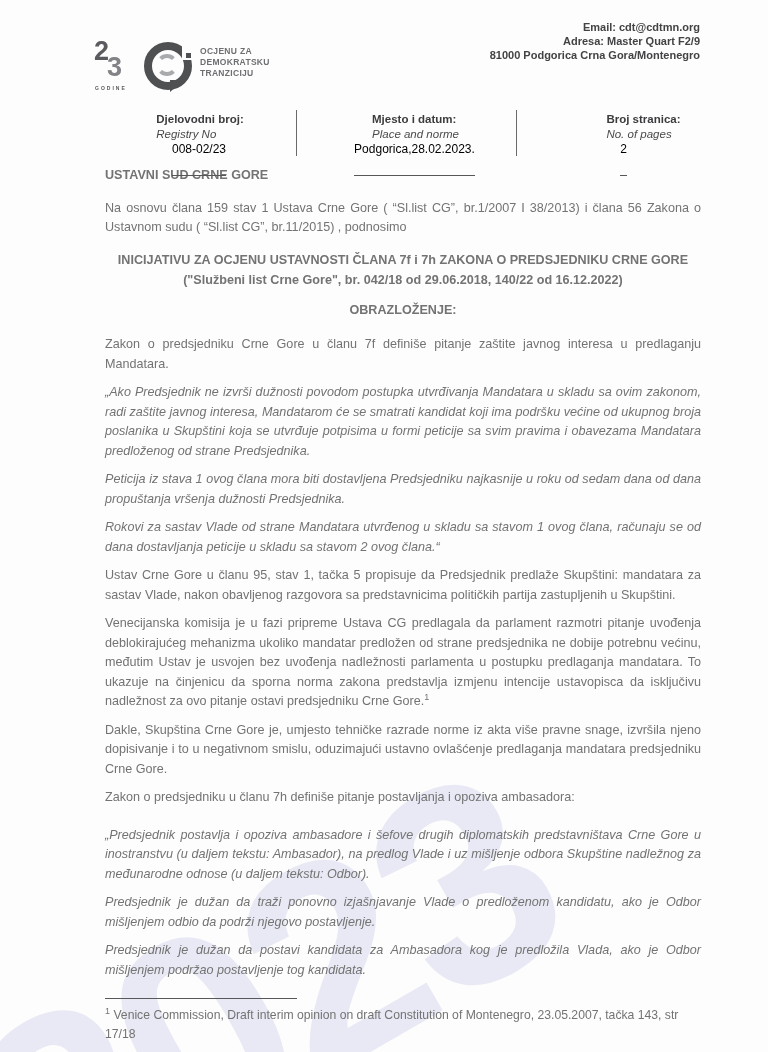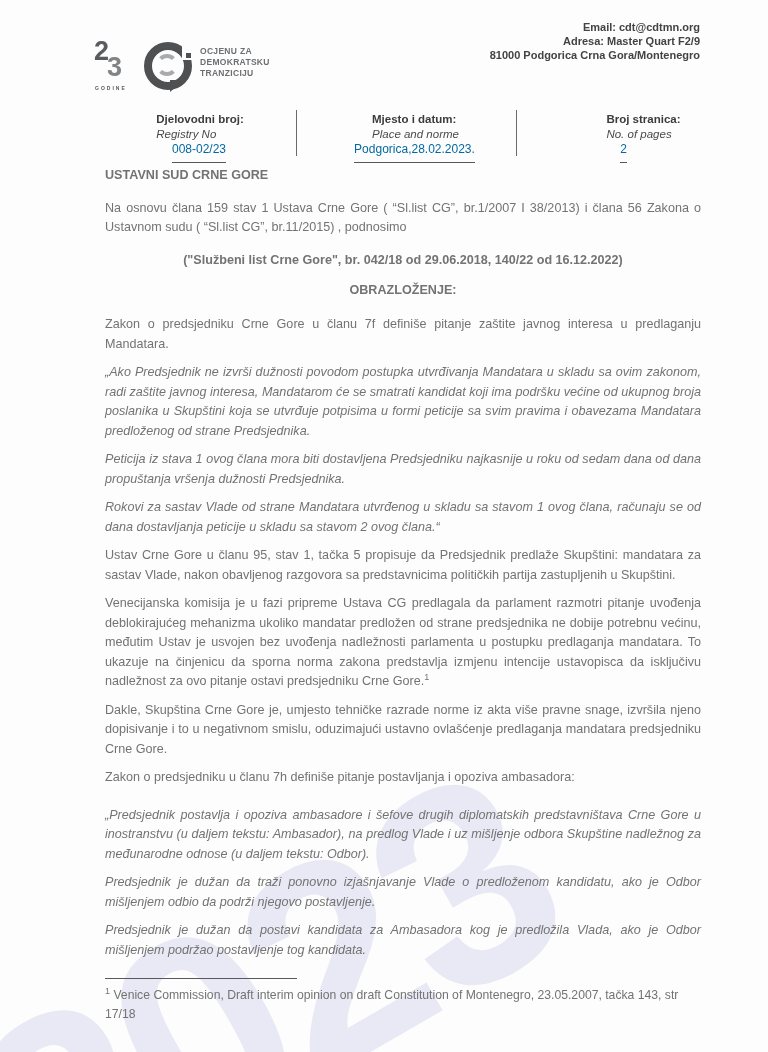--- a/index.html
+++ b/index.html
@@ -33,21 +33,21 @@
   .contact .email{margin-bottom:0;}
   
   .meta-row{position:absolute;left:20px;top:110px;width:728px;display:flex;z-index:2;font-size:11.5px;}
   .m-col{box-sizing:border-box;display:flex;align-items:center;padding-top:2px;height:46px;flex-direction:column;}
   .m-col1{width:277px;padding-left:84px;border-right:1.4px solid #6a6a6d;}
   .m-col2{width:220px;padding-left:18px;border-right:1.4px solid #6a6a6d;}
   .m-col3{width:231px;padding-left:22px;}
   .m-labels{flex:none;line-height:15px;}
   .m-label{font-weight:bold;color:#3c3c3f;}
   .m-sublabel{font-style:italic;color:#4a4a4d;}
-  .m-value{flex:1;border-bottom:1.4px solid #57575a;text-align:center;font-size:12px;color:#0369a1;line-height:15px;padding-bottom:5px;margin-left:8px;}
+  .m-value{flex:1;border-bottom:1.4px solid #57575a;text-align:center;font-size:12px;color:#000000;line-height:15px;padding-bottom:18px;margin-left:8px;}
   .m-col1 .m-value{margin-right:10px;}
   .m-col2 .m-value{margin-right:10px;}
   .m-col3 .m-value{margin-right:48px;}
   
   .body{position:absolute;left:105px;top:166px;width:596px;z-index:1;
         font-size:12.6px;line-height:19.5px;text-align:justify;color:#737373;}
   .addressee{font-weight:bold;margin:0 0 13px;text-align:left;}
   .intro{margin:0 0 12px;}
   .doc-title{text-align:center;font-weight:bold;margin:0 0 11px;line-height:20px;}
   .section-heading{text-align:center;font-weight:bold;margin:0 0 15px;}
@@ -115,20 +115,21 @@
         <div class="m-sublabel">No. of pages</div>
       </div>
       <div class="m-value">2</div>
     </div>
   </div>
 
   <div class="body">
     <p class="addressee">USTAVNI SUD CRNE GORE</p>
     <p class="intro">Na osnovu člana 159 stav 1 Ustava Crne Gore ( “Sl.list CG”, br.1/2007 I 38/2013) i člana 56 Zakona o Ustavnom sudu ( “Sl.list CG”, br.11/2015) , podnosimo</p>
     <div class="doc-title">
+      <div>INICIJATIVU ZA OCJENU USTAVNOSTI ČLANA 7f i 7h ZAKONA O PREDSJEDNIKU CRNE GORE</div>
       <div>("Službeni list Crne Gore", br. 042/18 od 29.06.2018, 140/22 od 16.12.2022)</div>
     </div>
     <p class="section-heading">OBRAZLOŽENJE:</p>
 
     <p class="para">Zakon o predsjedniku Crne Gore u članu 7f definiše pitanje zaštite javnog interesa u predlaganju Mandatara.</p>
     <p class="para quote">„Ako Predsjednik ne izvrši dužnosti povodom postupka utvrđivanja Mandatara u skladu sa ovim zakonom, radi zaštite javnog interesa, Mandatarom će se smatrati kandidat koji ima podršku većine od ukupnog broja poslanika u Skupštini koja se utvrđuje potpisima u formi peticije sa svim pravima i obavezama Mandatara predloženog od strane Predsjednika.</p>
     <p class="para quote">Peticija iz stava 1 ovog člana mora biti dostavljena Predsjedniku najkasnije u roku od sedam dana od dana propuštanja vršenja dužnosti Predsjednika.</p>
     <p class="para quote">Rokovi za sastav Vlade od strane Mandatara utvrđenog u skladu sa stavom 1 ovog člana, računaju se od dana dostavljanja peticije u skladu sa stavom 2 ovog člana.“</p>
     <p class="para">Ustav Crne Gore u članu 95, stav 1, tačka 5 propisuje da Predsjednik predlaže Skupštini: mandatara za sastav Vlade, nakon obavljenog razgovora sa predstavnicima političkih partija zastupljenih u Skupštini.</p>
     <p class="para"><span>Venecijanska komisija je u fazi pripreme Ustava CG predlagala da parlament razmotri pitanje uvođenja deblokirajućeg mehanizma ukoliko mandatar predložen od strane predsjednika ne dobije potrebnu većinu, međutim Ustav je usvojen bez uvođenja nadležnosti parlamenta u postupku predlaganja mandatara. To ukazuje na činjenicu da sporna norma zakona predstavlja izmjenu intencije ustavopisca da isključivu nadležnost za ovo pitanje ostavi predsjedniku Crne Gore.</span><sup>1</sup></p>

